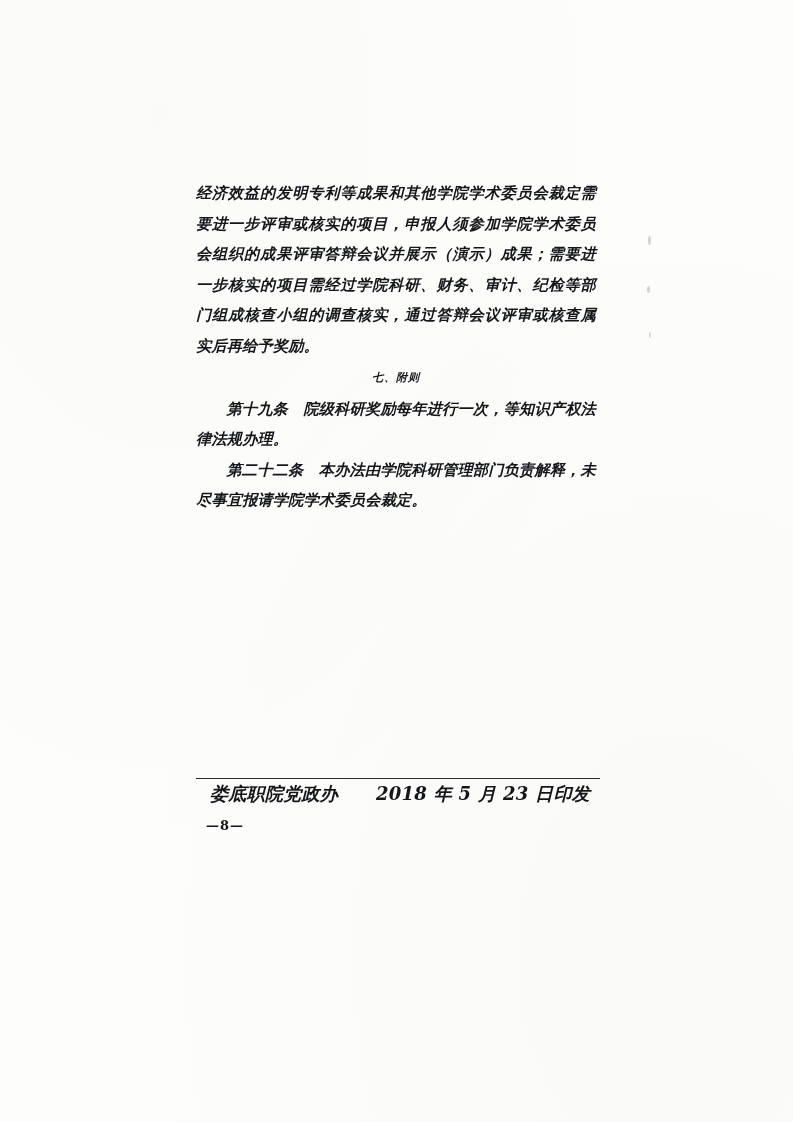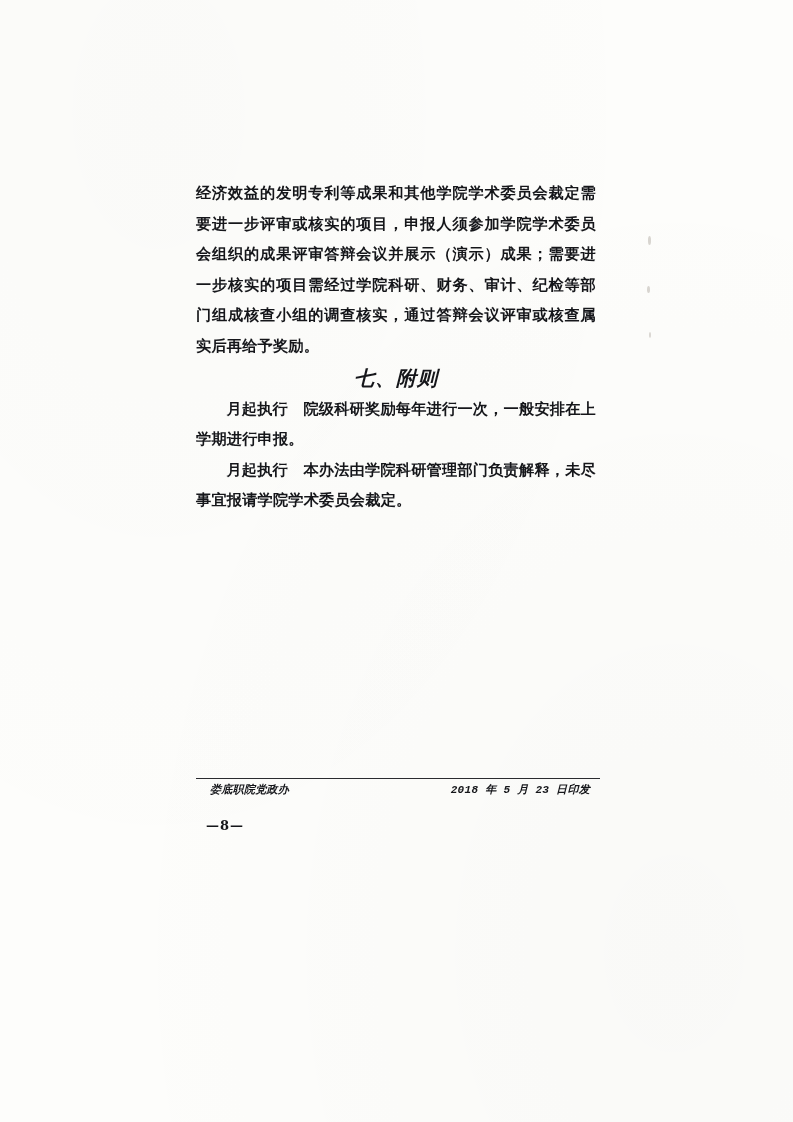--- a/index.html
+++ b/index.html
@@ -37,28 +37,29 @@
     width: 400px;
   }
   .para {
     font-size: 15.2px;
     line-height: 30.5px;
     letter-spacing: 0.2px;
     text-align: justify;
     text-justify: inter-ideograph;
     margin: 0;
     font-weight: 600;
+    font-style: italic;
     font-family: "DejaVu Serif", "Liberation Serif", serif;
   }
   .indent {
     text-indent: 2em;
   }
   .section-title {
     text-align: center;
-    font-size: 20px;
+    font-size: 11px;
     line-height: 30.5px;
     font-weight: 700;
     font-style: italic;
     margin: 2px 0 0 0;
     letter-spacing: 1px;
   }
   .footer-rule {
     position: absolute;
     left: 196px;
     top: 778px;
@@ -67,31 +68,30 @@
     background: #2a2b2f;
   }
   .footer-row {
     position: absolute;
     left: 196px;
     top: 782px;
     width: 404px;
     display: flex;
     justify-content: space-between;
     align-items: baseline;
-    font-size: 11px;
+    font-size: 18px;
     font-weight: 600;
     font-style: italic;
     letter-spacing: 0.3px;
   }
   .footer-left {
     padding-left: 14px;
   }
   .footer-right {
     padding-right: 10px;
-    font-family: Liberation Mono, monospace;
   }
   .page-number {
     position: absolute;
     left: 196px;
     top: 818px;
     width: 404px;
     text-align: left;
     padding-left: 10px;
     font-size: 13px;
     font-weight: 600;
@@ -109,25 +109,25 @@
 <body>
 
 <div class="page">
 
   <div class="content">
 
     <p class="para">经济效益的发明专利等成果和其他学院学术委员会裁定需要进一步评审或核实的项目，申报人须参加学院学术委员会组织的成果评审答辩会议并展示（演示）成果；需要进一步核实的项目需经过学院科研、财务、审计、纪检等部门组成核查小组的调查核实，通过答辩会议评审或核查属实后再给予奖励。</p>
 
     <p class="section-title">七、附则</p>
 
-    <p class="para indent">月起执行　院级科研奖励每年进行一次，一般安排在上学期进行申报。</p>
+    <p class="para indent">第十九条　院级科研奖励每年进行一次，等知识产权法律法规办理。</p>
 
 
 
-    <p class="para indent">月起执行　本办法由学院科研管理部门负责解释，未尽事宜报请学院学术委员会裁定。</p>
+    <p class="para indent">第二十二条　本办法由学院科研管理部门负责解释，未尽事宜报请学院学术委员会裁定。</p>
 
   </div>
 
   <div class="footer-rule"></div>
 
   <div class="footer-row">
     <span class="footer-left">娄底职院党政办</span>
     <span class="footer-right">2018 年 5 月 23 日印发</span>
   </div>
 

